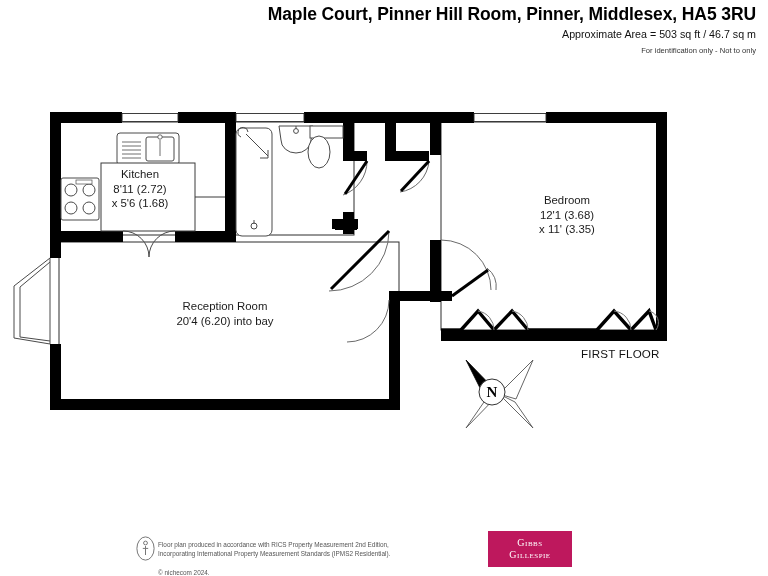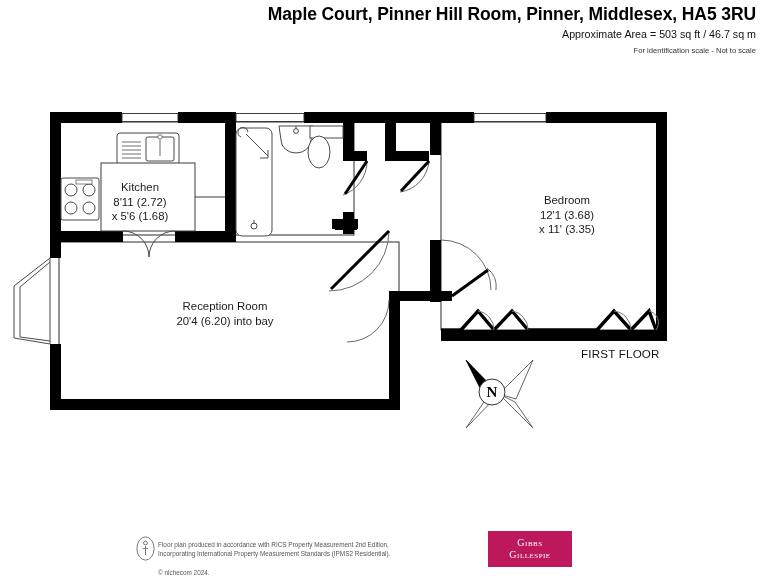--- a/index.html
+++ b/index.html
@@ -63,21 +63,21 @@
     position: absolute;
     text-align: center;
     font-size: 11.4px;
     line-height: 14.6px;
     color: #1b1b1b;
     white-space: nowrap;
   }
   .room-label .rl-name { display: block; }
   .room-label .rl-dim  { display: block; }
 
-  #label-kitchen  { left: 103px; top: 167px; width: 74px; margin-top: 13px; }
+  #label-kitchen  { left: 103px; top: 167px; width: 74px; }
   #label-reception{ left: 155px; top: 299px; width: 140px; }
   #label-bedroom  { left: 512px; top: 193px; width: 110px; }
 
   #floor-level-label {
     position: absolute;
     left: 581px;
     top: 347px;
     font-size: 11.6px;
     color: #111;
     letter-spacing: 0.2px;
@@ -127,21 +127,21 @@
   }
   #brand-logo .brand-l1 { font-size: 10px; font-variant: small-caps; line-height: 12px;}
   #brand-logo .brand-l2 { font-size: 10px; font-variant: small-caps; line-height: 12px;}
 </style>
 </head>
 <body>
 
 <div id="header">
   <div id="plan-title">Maple Court, Pinner Hill Room, Pinner, Middlesex, HA5 3RU</div>
   <div id="approx-area">Approximate Area = 503 sq ft / 46.7 sq m</div>
-  <div id="disclaimer">For identification scale - Not to scale</div>
+  <div id="disclaimer">For identification only - Not to only</div>
 </div>
 
 <svg id="plan-canvas" viewBox="0 0 768 576">
 
   <g stroke="#2d2d2d" stroke-width="1" fill="none">
 
     <rect x="59" y="122" width="295" height="113"></rect>
 
     <rect x="441" y="122" width="218" height="208"></rect>
 

